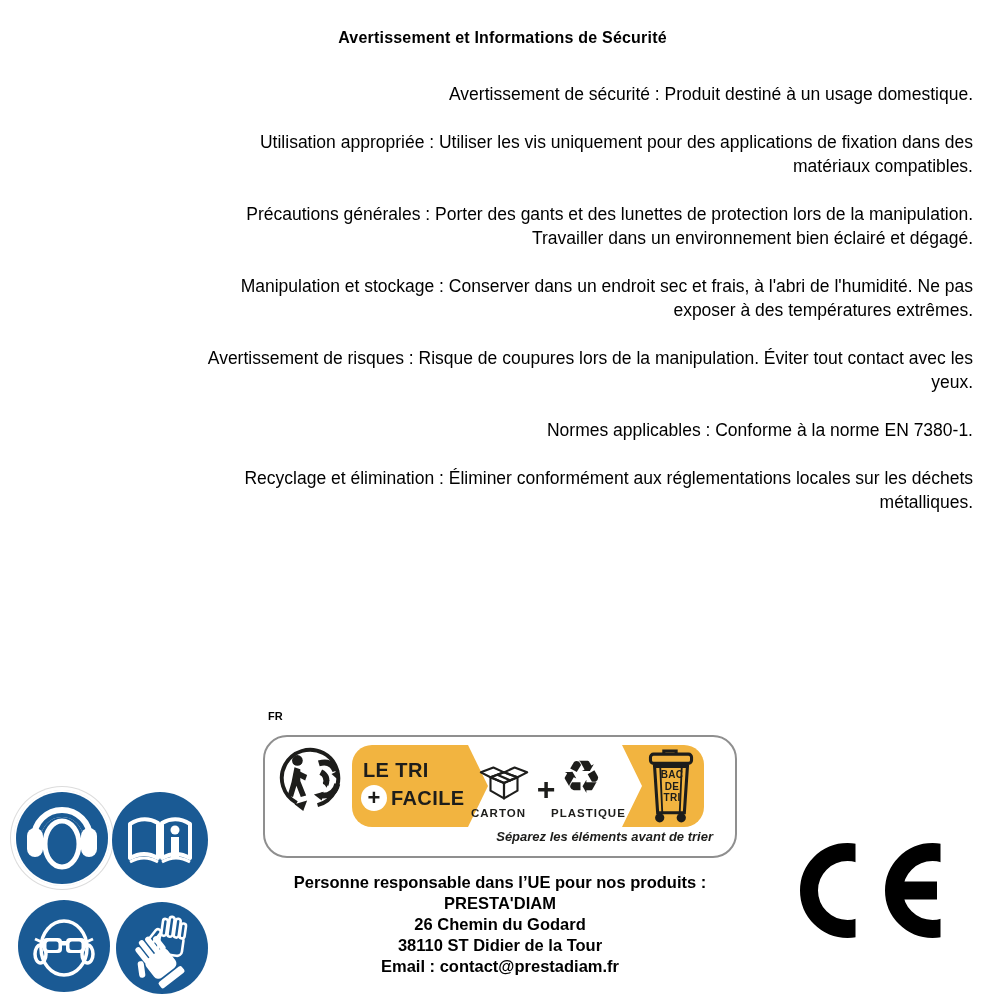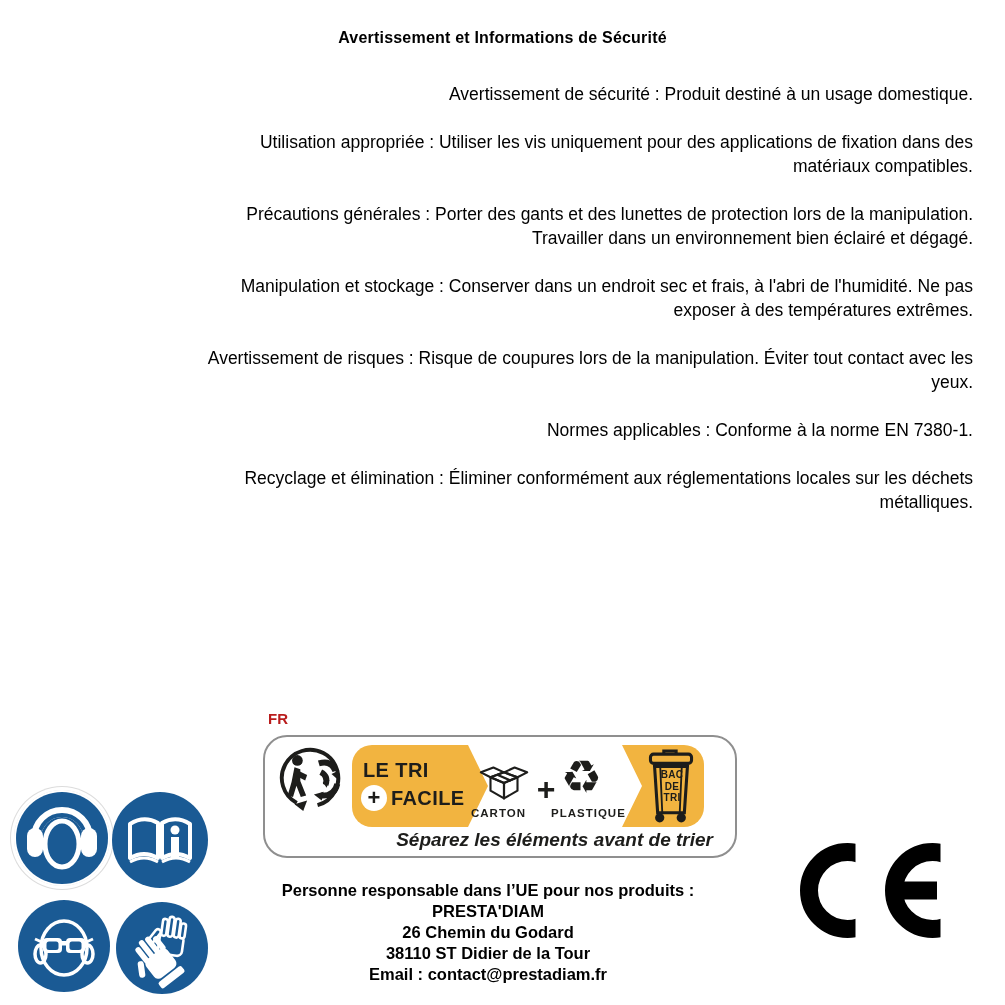--- a/index.html
+++ b/index.html
@@ -11,21 +11,21 @@
 
   .paragraphs{position:absolute;top:82px;left:73px;width:900px;}
   .paragraphs p{margin:0 0 24px 0;font-size:17.5px;line-height:24px;white-space:pre-line;text-align:right;}
 
   
   .micon{position:absolute;width:96px;height:96px;}
   .micon svg{width:100%;height:100%;display:block;}
   .micon.ringed{border-radius:50%;box-shadow:0 0 0 3px #fff,0 0 0 4px #dcdcdc;}
 
   
-  .fr-code{position:absolute;left:268px;top:710px;font-size:15px;font-weight:bold;color:#b91c1c;}
+  .fr-code{position:absolute;left:268px;top:710px;font-size:11px;font-weight:bold;color:#000000;}
   .infotri{position:absolute;left:263px;top:735px;width:474px;height:123px;background:#fff;
            border:2px solid #8f8f8f;border-radius:24px;box-sizing:border-box;}
   .triman{position:absolute;left:10px;top:7px;width:74px;height:68px;}
   .headline{position:absolute;left:87px;top:8px;width:136px;height:82px;
             border-radius:20px 0 0 20px;
             clip-path:polygon(0 0,calc(100% - 20px) 0,100% 50%,calc(100% - 20px) 100%,0 100%);
             color:#1d1d1b;font-weight:800;font-size:20px;letter-spacing:.4px;}
   .headline .l1{position:absolute;left:11px;top:14px;text-align:center;}
   .headline .l2{position:absolute;left:9px;top:40px;display:flex;align-items:center;gap:4px;}
   .plus-circle{display:inline-flex;align-items:center;justify-content:center;width:26px;height:26px;
@@ -34,25 +34,25 @@
   .material-label{position:absolute;font-size:11.5px;font-weight:bold;letter-spacing:1px;color:#1d1d1b;}
   .mat-plus{position:absolute;left:266px;top:34px;width:30px;text-align:center;
             font-size:32px;font-weight:800;color:#1d1d1b;}
   .recycle-glyph{position:absolute;left:296px;top:14px;font-size:46px;line-height:52px;color:#1d1d1b;
                  font-family:"DejaVu Sans",sans-serif;}
   .bin-arrow{position:absolute;left:357px;top:8px;width:82px;height:82px;border-radius:0 20px 20px 0;
              clip-path:polygon(0 0,100% 0,100% 100%,0 100%,20px 50%);}
   .bin-art{position:absolute;left:24px;top:3px;width:50px;height:76px;}
   .bin-text{position:absolute;left:30px;top:24px;width:40px;text-align:center;
             font-size:10px;font-weight:800;line-height:11.5px;color:#1d1d1b;letter-spacing:.3px;}
-  .tri-footer{position:absolute;right:22px;top:92px;font-size:19px;font-style:italic;
+  .tri-footer{position:absolute;right:22px;top:92px;font-size:13px;font-style:italic;
               font-weight:600;color:#1d1d1b;}
 
   
-  .address{position:absolute;left:238px;top:872px;width:500px;text-align:center;margin-top:8px;}
+  .address{position:absolute;left:250px;top:872px;width:500px;text-align:center;}
   .address div{font-size:16.5px;font-weight:bold;line-height:21px;}
 
   .ce{position:absolute;left:790px;top:835px;width:160px;height:115px;}
 </style>
 </head>
 <body>
 
 <div class="page">
 
   <div class="doc-title">Avertissement et Informations de Sécurité</div>

